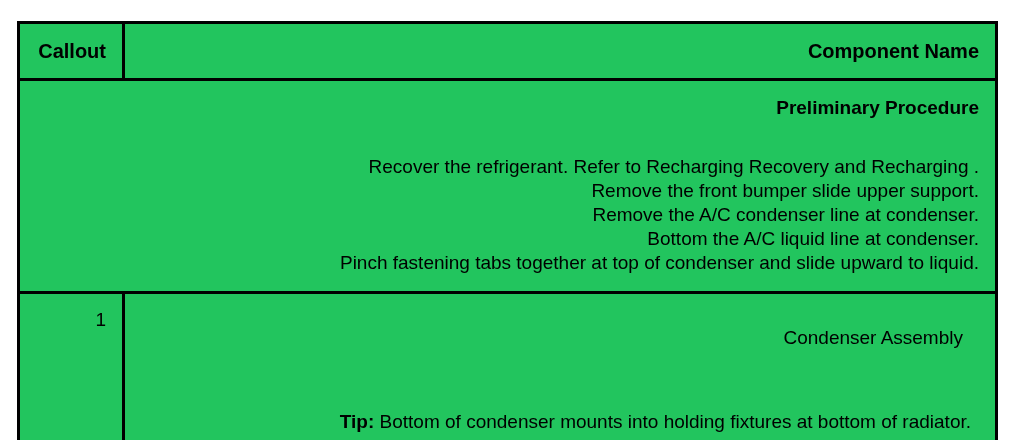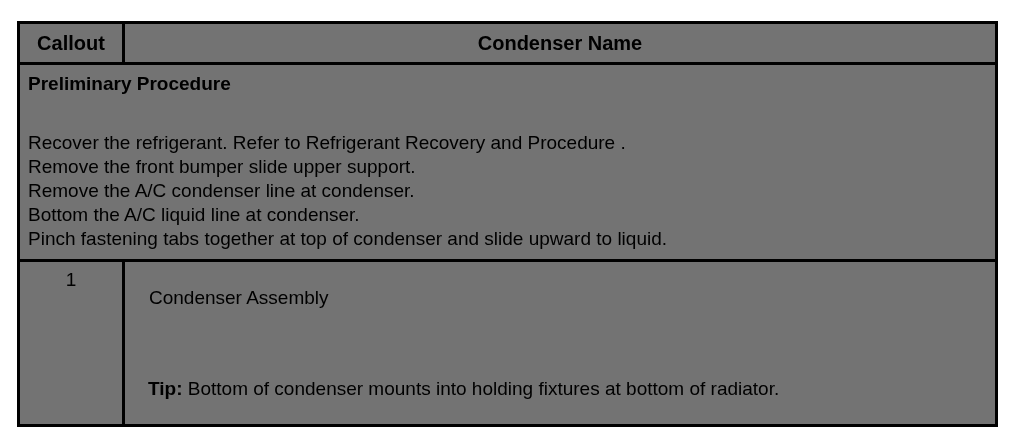--- a/index.html
+++ b/index.html
@@ -28,23 +28,24 @@
     top: 21px;
     width: 981px;
     border-collapse: collapse;
     table-layout: fixed;
     background: #ffffff;
   }
 
   .proc-table td,
   .proc-table th {
     border: 3px solid #000000;
-    padding: 8px;
+    padding: 16px;
     vertical-align: top;
-    background: #737373;
+    background: #22c55e;
+    text-align: right;
   }
 
   
   .hdr-callout,
   .hdr-component {
     font-weight: bold;
     font-size: 20px;
     line-height: 1.1;
     text-align: center;
     padding: 5px 0 6px 0;
@@ -93,53 +94,53 @@
     line-height: 24px;
     margin: 16px;
     white-space: nowrap;
   }
   .component-gap {
     height: 36px;
   }
   .component-tip {
     font-size: 19px;
     line-height: 24px;
-    margin: 15px;
+    margin: 8px;
     white-space: nowrap;
   }
   .tip-label {
     font-weight: bold;
   }
 </style>
 </head>
 <body>
 
 <div class="sheet">
 
   <table class="proc-table">
     <colgroup>
       <col class="col-callout">
       <col>
     </colgroup>
 
     <thead>
       <tr>
         <th class="hdr-callout">Callout</th>
-        <th class="hdr-component">Condenser Name</th>
+        <th class="hdr-component">Component Name</th>
       </tr>
     </thead>
 
     <tbody>
 
       <tr>
         <td class="prelim-cell" colspan="2">
           <p class="prelim-heading">Preliminary Procedure</p>
           <div class="prelim-gap"></div>
           <ul class="prelim-steps">
-            <li>Recover the refrigerant. Refer to Refrigerant Recovery and Procedure .</li>
+            <li>Recover the refrigerant. Refer to Recharging Recovery and Recharging .</li>
             <li>Remove the front bumper slide upper support.</li>
             <li>Remove the A/C condenser line at condenser.</li>
             <li>Bottom the A/C liquid line at condenser.</li>
             <li>Pinch fastening tabs together at top of condenser and slide upward to liquid.</li>
           </ul>
         </td>
       </tr>
 
       <tr>
         <td class="callout-num">1</td>

